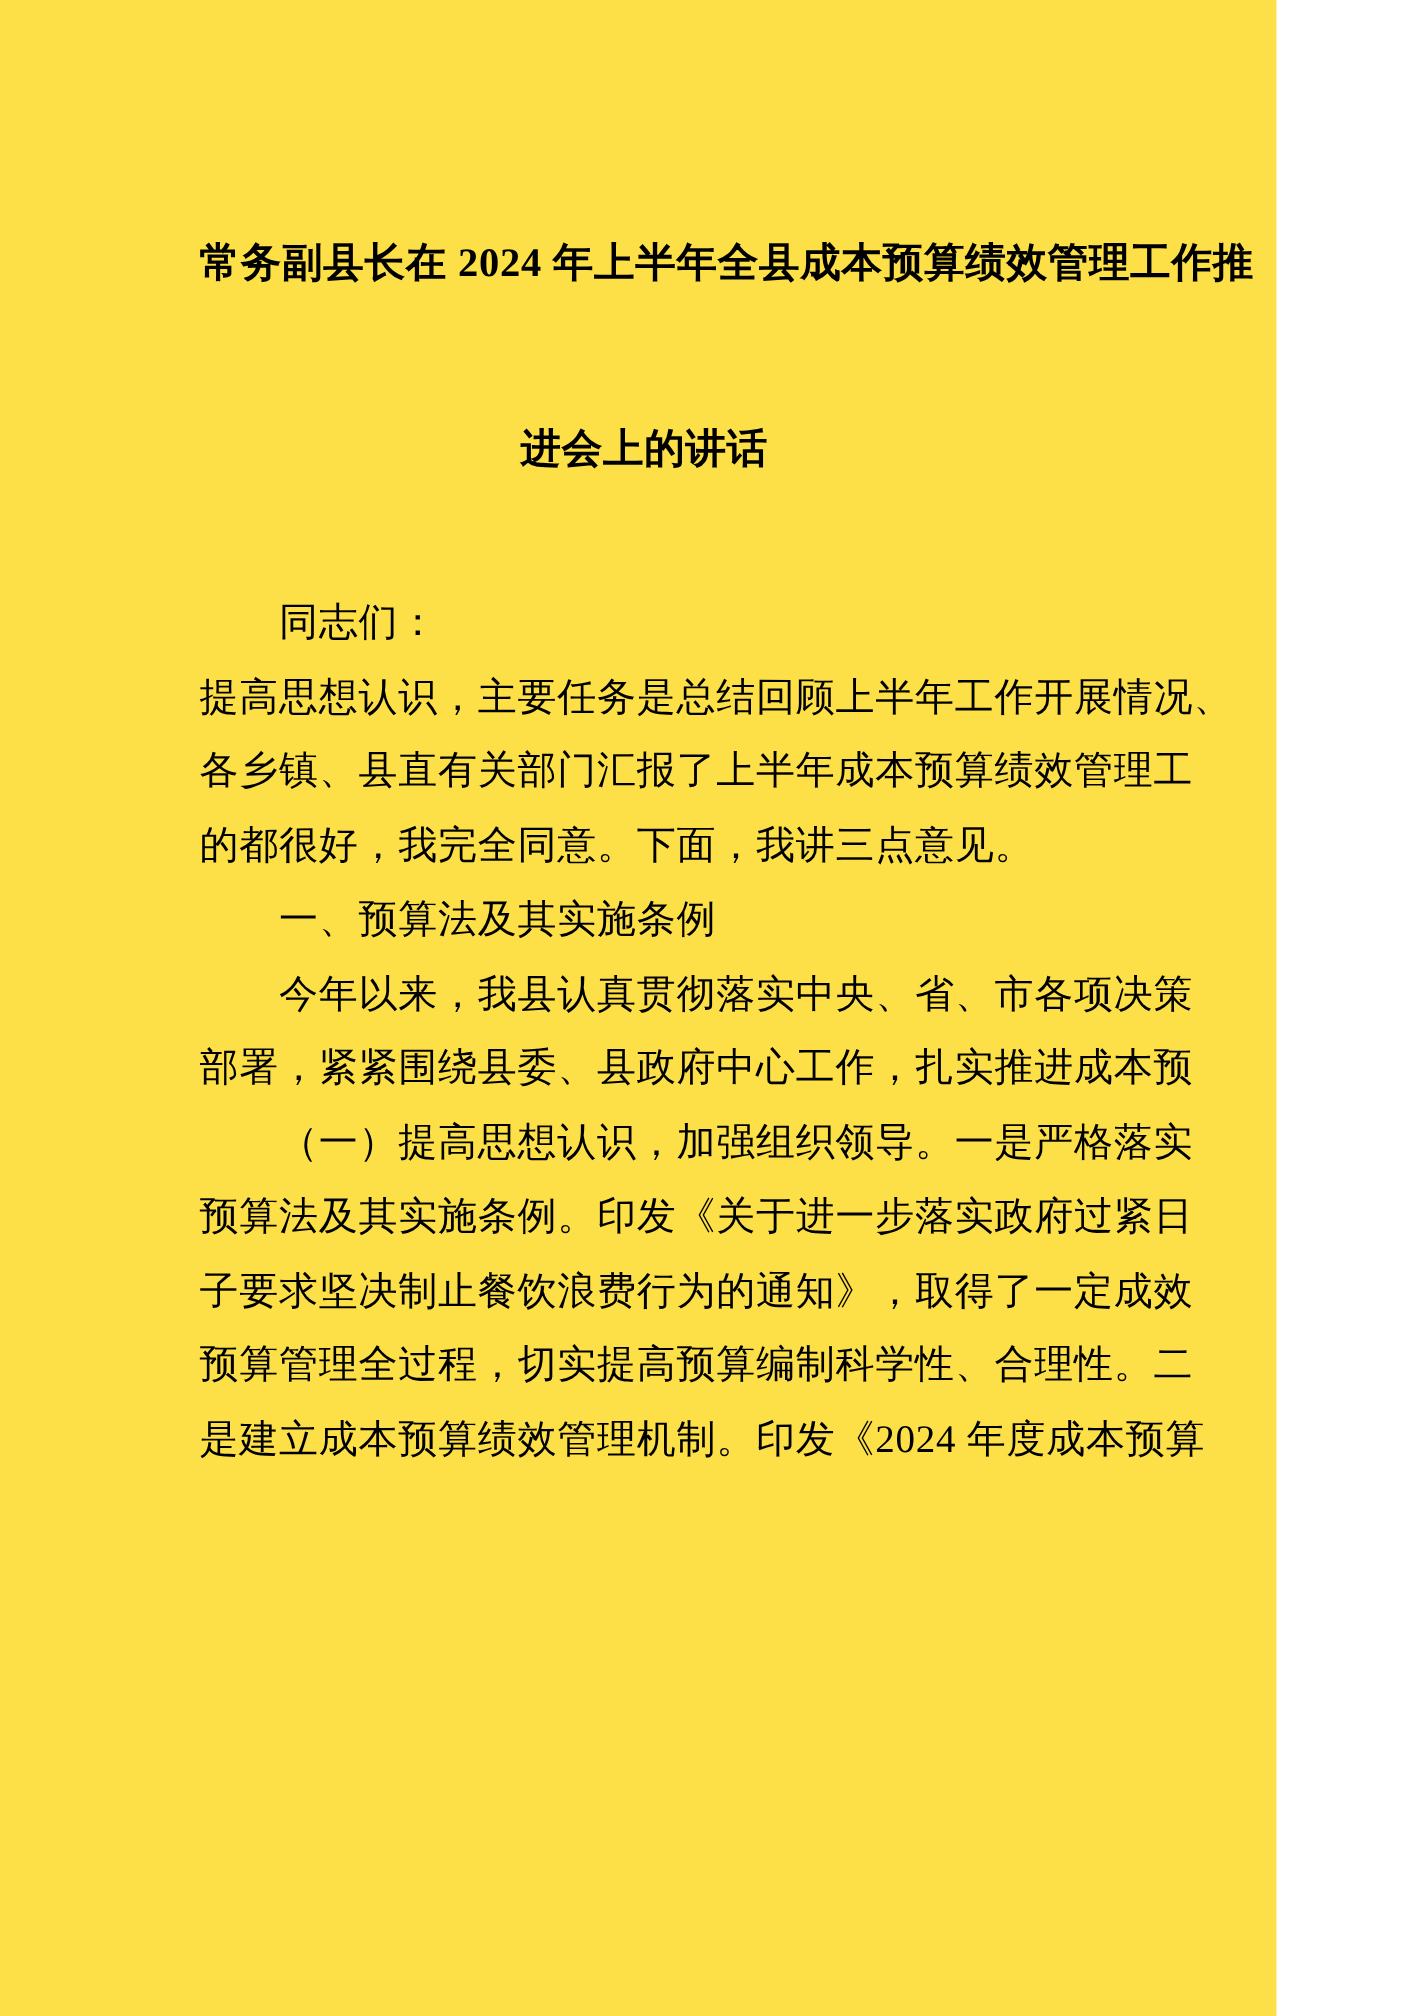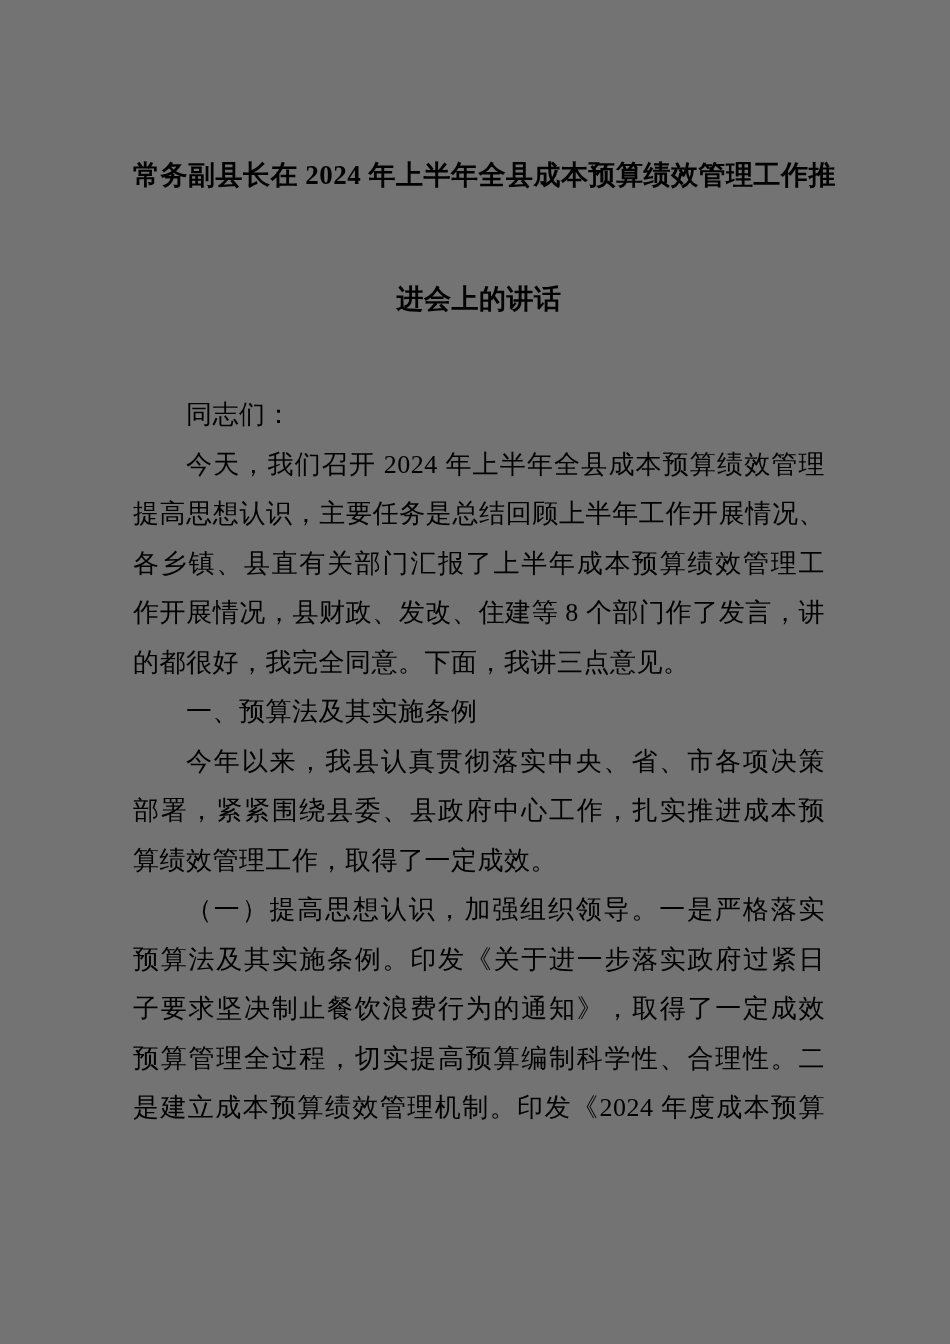--- a/index.html
+++ b/index.html
@@ -1,20 +1,20 @@
 <!DOCTYPE html>
 <html><head>
 <meta charset="utf-8">
 <style>
   html, body { margin: 0; padding: 0; background: #ffffff; }
   .page {
     position: relative;
-    width: 950px;
+    width: 851px;
     height: 1344px;
-    background: #737373;
+    background: #fde047;
     overflow: hidden;
     color: #000000;
     font-family: "Liberation Serif", serif;
     box-sizing: border-box;
     padding: 113px 125px 0 133px;
   }
   .title {
     font-size: 27px;
     font-weight: bold;
     line-height: 124px;
@@ -48,33 +48,30 @@
 <div class="page">
   <div class="title">
     <div class="title-line">常务副县长在 2024 年上半年全县成本预算绩效管理工作推</div>
     <div class="title-line">进会上的讲话</div>
   </div>
   <div class="doc-body" id="doc-body">
       <div class="paragraph">
         <div class="line indent last">同志们：</div>
       </div>
       <div class="paragraph">
-        <div class="line indent">今天，我们召开 2024 年上半年全县成本预算绩效管理</div>
         <div class="line">提高思想认识，主要任务是总结回顾上半年工作开展情况、</div>
         <div class="line">各乡镇、县直有关部门汇报了上半年成本预算绩效管理工</div>
-        <div class="line">作开展情况，县财政、发改、住建等 8 个部门作了发言，讲</div>
         <div class="line last">的都很好，我完全同意。下面，我讲三点意见。</div>
       </div>
       <div class="paragraph">
         <div class="line indent last">一、预算法及其实施条例</div>
       </div>
       <div class="paragraph">
         <div class="line indent">今年以来，我县认真贯彻落实中央、省、市各项决策</div>
         <div class="line">部署，紧紧围绕县委、县政府中心工作，扎实推进成本预</div>
-        <div class="line last">算绩效管理工作，取得了一定成效。</div>
       </div>
       <div class="paragraph">
         <div class="line indent">（一）提高思想认识，加强组织领导。一是严格落实</div>
         <div class="line">预算法及其实施条例。印发《关于进一步落实政府过紧日</div>
         <div class="line">子要求坚决制止餐饮浪费行为的通知》，取得了一定成效</div>
         <div class="line">预算管理全过程，切实提高预算编制科学性、合理性。二</div>
         <div class="line">是建立成本预算绩效管理机制。印发《2024 年度成本预算</div>
       </div>
     </div>
 </div>

